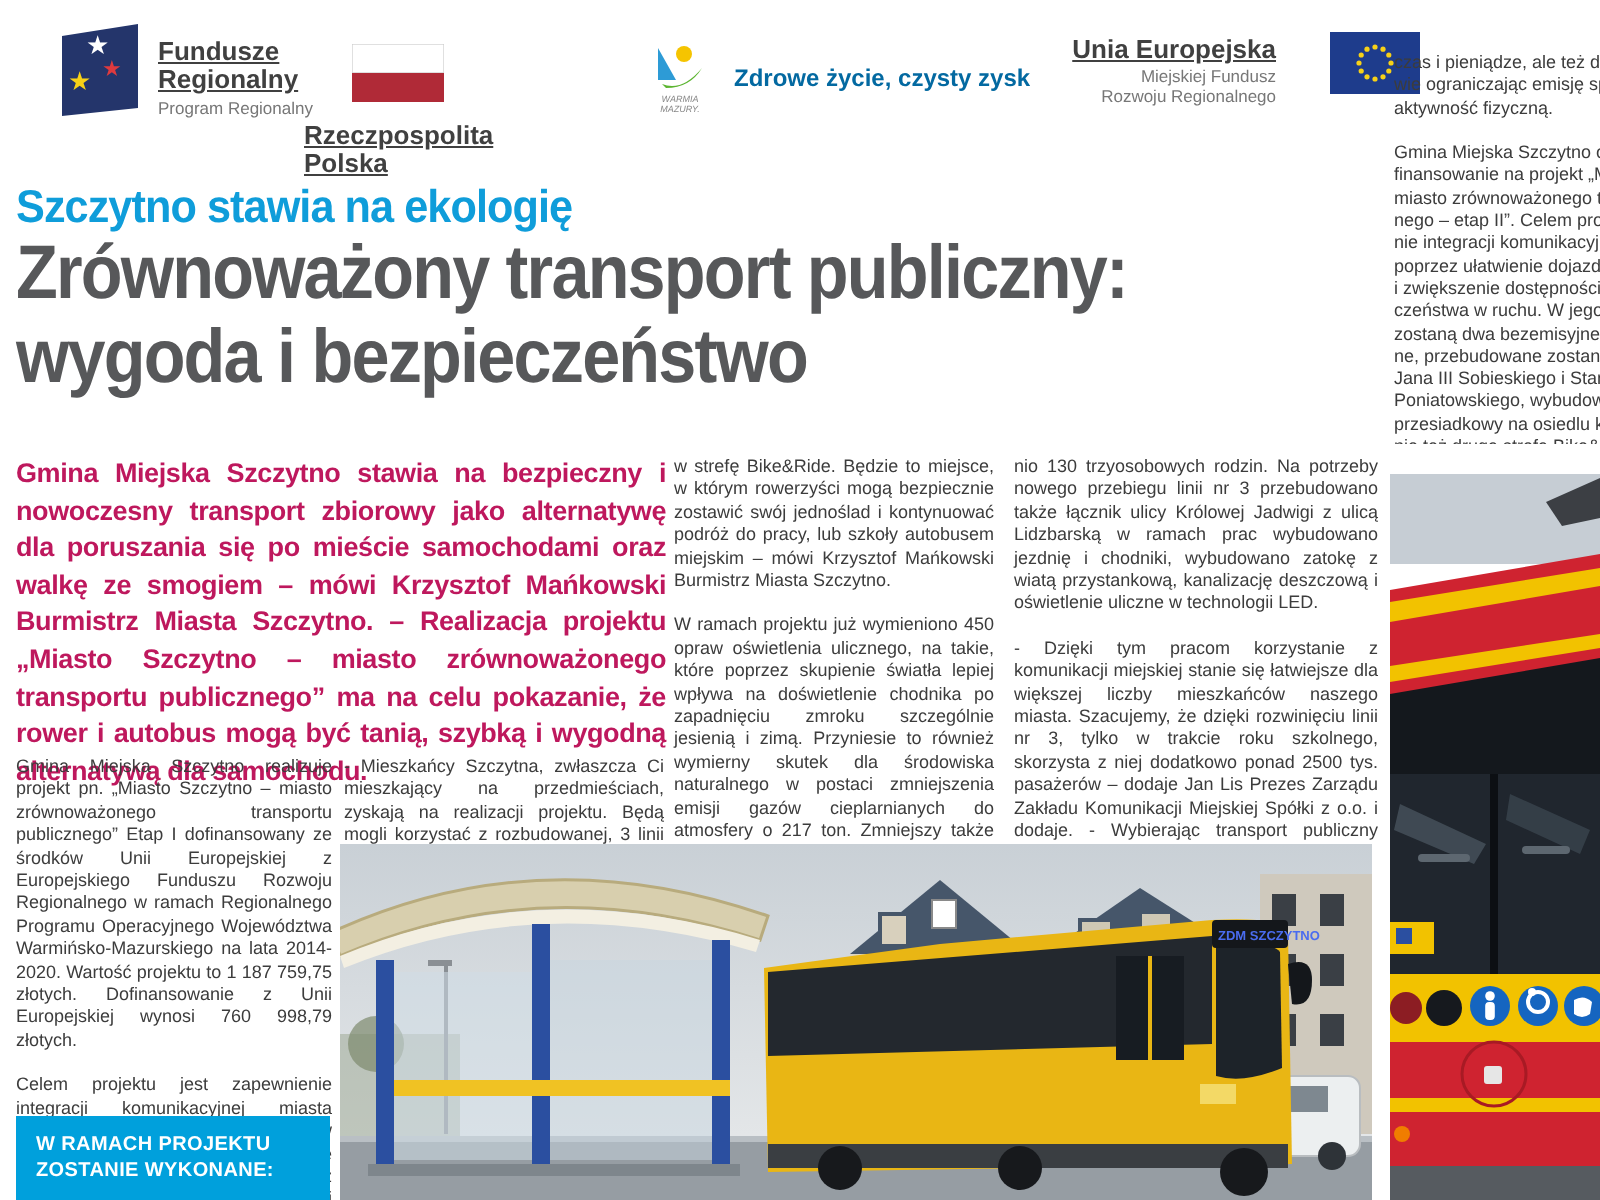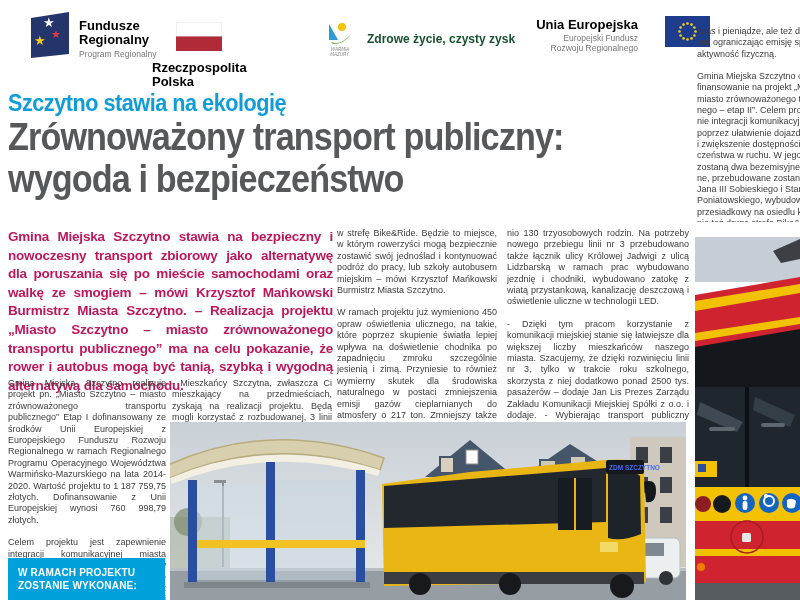--- a/index.html
+++ b/index.html
@@ -3,23 +3,23 @@
 <meta charset="utf-8">
 <style>
   html,body{margin:0;padding:0;background:#fff;}
   *{box-sizing:border-box;}
   #page{position:relative;width:800px;height:600px;background:#ffffff;overflow:hidden;
         font-family:"Liberation Sans",sans-serif;color:#333;}
   .abs{position:absolute;}
 
   
   .logo-row{top:8px;left:0;width:800px;height:58px;}
-  .logo-text-main{font-weight:bold;font-size:13px;line-height:14px;color:#000000;}
+  .logo-text-main{font-weight:bold;font-size:13px;line-height:14px;color:#404040;text-decoration:underline;}
   .logo-text-sub{font-size:8.5px;color:#777;margin-top:2px;}
-  .tagline{font-weight:bold;font-size:12px;color:#14532d;}
+  .tagline{font-weight:bold;font-size:12px;color:#0369a1;}
   .eu-text{text-align:right;}
   .wm-caption{font-size:4.5px;color:#888;font-style:italic;line-height:5px;text-align:center;}
 
   
   .kicker{left:8px;top:90px;font-size:23px;font-weight:bold;color:#0f9dda;
           letter-spacing:-0.5px;transform:scaleX(0.94);transform-origin:left;white-space:nowrap;}
   .headline{left:8px;top:116px;width:760px;font-size:38px;line-height:42px;font-weight:bold;
             color:#57585a;letter-spacing:-1px;transform:scaleX(0.90);transform-origin:left;white-space:pre-line;}
 
   
@@ -80,21 +80,21 @@
         </svg>
         <div class="wm-caption" style="white-space:pre-line;">WARMIA
 MAZURY.</div>
       </div>
       <div class="tagline">Zdrowe życie, czysty zysk</div>
     </div>
 
     <div class="abs" style="left:520px;top:8px;display:flex;gap:27px;align-items:flex-start;">
       <div class="eu-text" style="width:118px;padding-top:2px;">
         <div class="logo-text-main">Unia Europejska</div>
-        <div class="logo-text-sub" style="margin-top:1px;">Europejski Fundusz</div>
+        <div class="logo-text-sub" style="margin-top:1px;">Miejskiej Fundusz</div>
         <div class="logo-text-sub" style="margin-top:0;">Rozwoju Regionalnego</div>
       </div>
       <svg width="45" height="31" viewBox="0 0 45 31">
         <rect x="0" y="0" width="45" height="31" fill="#1e3c8c"></rect>
         <g fill="#f7d117">
           <circle cx="22.5" cy="7.5" r="1.3"></circle>
             <circle cx="26.5" cy="8.6" r="1.3"></circle>
             <circle cx="29.4" cy="11.5" r="1.3"></circle>
           <circle cx="30.5" cy="15.5" r="1.3"></circle>
             <circle cx="29.4" cy="19.5" r="1.3"></circle>

